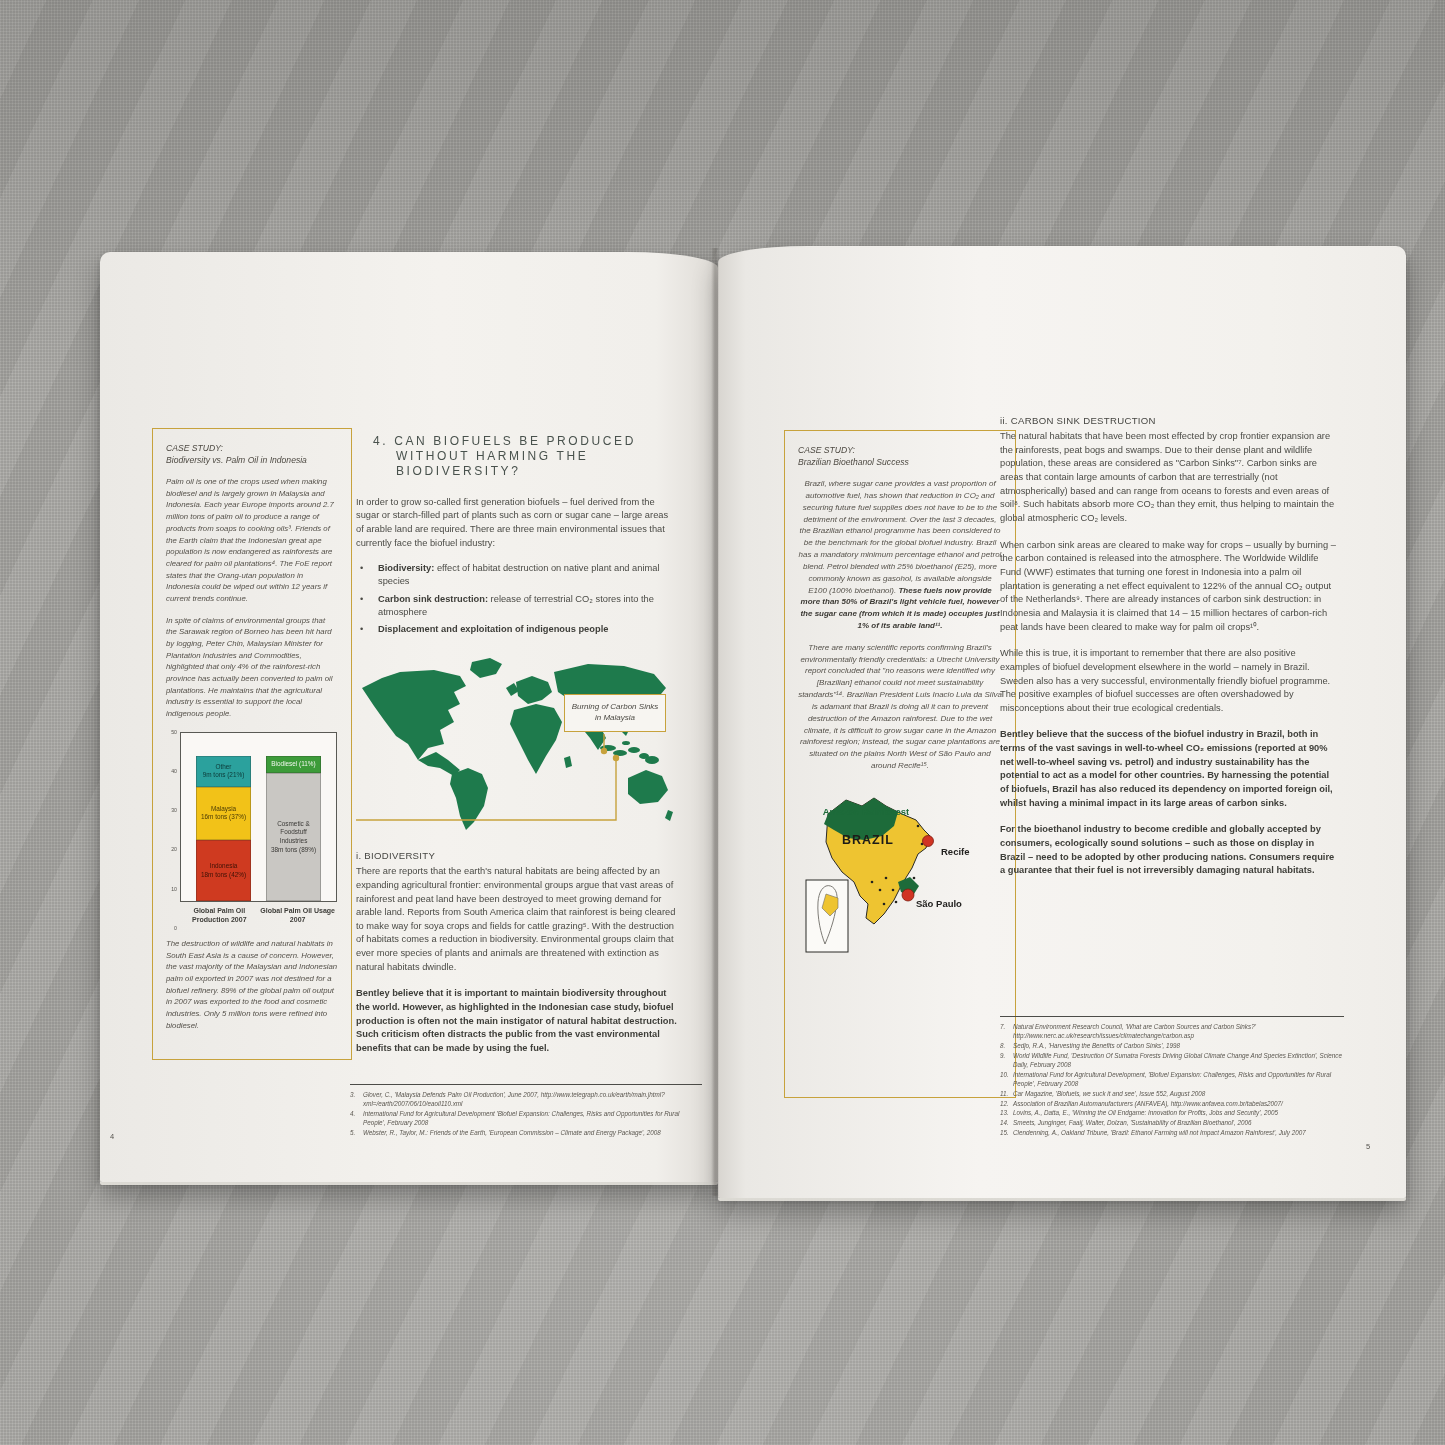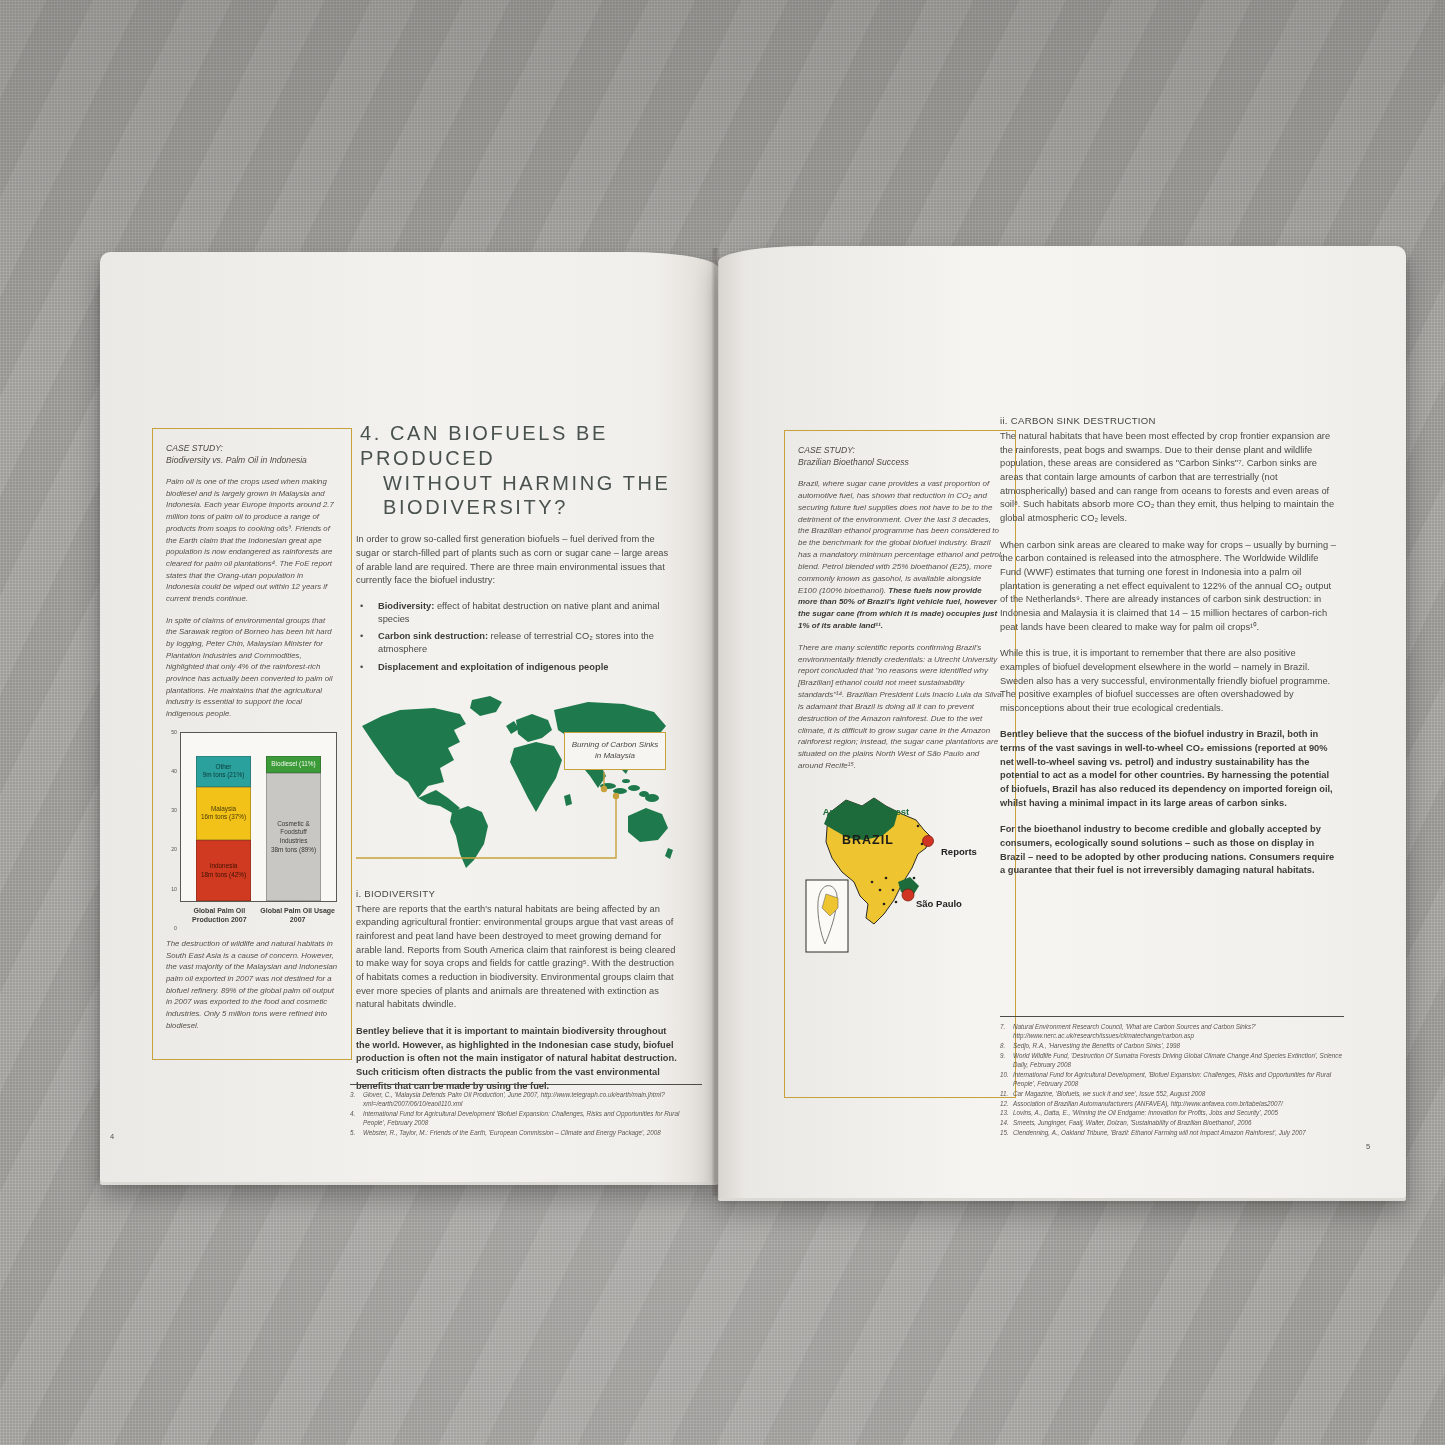--- a/index.html
+++ b/index.html
@@ -20,23 +20,23 @@
     border-radius:90px 10px 2px 2px / 16px 10px 2px 2px;
     background:linear-gradient(90deg,#d8d5d0 0%, #eae8e4 4%, #f6f4f1 38%, #f3f1ed 80%, #efede9 100%);}
   .spine{position:absolute;left:711px;top:248px;width:8px;height:948px;
     background:linear-gradient(90deg, rgba(0,0,0,0) 0%, rgba(60,55,50,0.25) 50%, rgba(0,0,0,0.05) 100%);}
   
   .cs-box{position:absolute;border:1.2px solid var(--gold);padding:13px 13px;box-sizing:border-box;overflow:hidden;
     font-style:italic;color:#55514a;}
   .cs-label{font-size:8.6px;line-height:1.4;color:#4e4a43;}
   .cs-box p{margin:10px 0 0 0;}
   .left .cs-box p{font-size:7.8px;line-height:1.5;}
-  .right .cs-box p{font-size:8px;line-height:1.48;}
+  .right .cs-box p{font-size:8px;line-height:1.48;text-align:center;}
   .cs-bold{font-weight:bold;color:#3c3a35;}
-  h1.doc{margin:4px;font-weight:500;font-size:20px;line-height:1.24;letter-spacing:2.6px;color:#49524d;}
+  h1.doc{margin:17px;font-weight:500;font-size:12px;line-height:1.24;letter-spacing:2.6px;color:#49524d;}
   h1.doc .hl{display:block;}
   h1.doc .ind{padding-left:23px;}
   .body-col{position:absolute;color:#4b4b46;}
   .body-col p{margin:13px 0 0 0;font-size:9.3px;line-height:1.47;}
   .body-col p.bold{font-weight:bold;color:#3e3e39;}
   h2.doc{margin:16px 0 0 0;font-weight:400;font-size:9.6px;letter-spacing:0.3px;color:#464642;}
   .bullets{margin:12px 0 0 0;padding:0;list-style:none;}
   .bullets li{position:relative;padding-left:22px;margin-top:4px;font-size:9.3px;line-height:1.42;}
   .bullets .dot{position:absolute;left:4px;top:0;}
   .bullets b{color:#3e3e39;}
@@ -230,21 +230,21 @@
               <circle cx="116" cy="92" r="1.3"></circle>
           </g>
           <circle cx="130" cy="55" r="5.5" fill="var(--marker-red)" stroke="#7e1d10" stroke-width="0.8"></circle>
           <circle cx="110" cy="109" r="6" fill="var(--marker-red)" stroke="#7e1d10" stroke-width="0.8"></circle>
           <rect x="8" y="94" width="42" height="72" fill="#fbfaf7" stroke="#2a2a26" stroke-width="1"></rect>
           <path d="M28,100 C34,98 40,104 39,114 C38,128 33,144 27,158 C23,148 19,132 20,116 C21,106 24,102 28,100 Z" fill="none" stroke="#6f6d68" stroke-width="0.9"></path>
           <path d="M28,108 l12,4 0,10 -8,8 -8,-8 Z" fill="var(--brazil-yellow)" stroke="#6f6d68" stroke-width="0.6"></path>
         </svg>
         <div class="bz-label bz-amazon">Amazon Rainforest</div>
         <div class="bz-label bz-country">BRAZIL</div>
-        <div class="bz-label bz-city bz-recife">Reports</div>
+        <div class="bz-label bz-city bz-recife">Recife</div>
         <div class="bz-label bz-city bz-sp">São Paulo</div>
       </div>
     </div>
 
     <div class="body-col" style="left:282px;top:169px;width:336px;">
       <h2 class="doc" style="margin-top:0;">ii. CARBON SINK DESTRUCTION</h2>
       <p style="margin-top:4px;">The natural habitats that have been most effected by crop frontier expansion are the rainforests, peat bogs and swamps. Due to their dense plant and wildlife population, these areas are considered as "Carbon Sinks"⁷. Carbon sinks are areas that contain large amounts of carbon that are terrestrially (not atmospherically) based and can range from oceans to forests and even areas of soil⁸. Such habitats absorb more CO₂ than they emit, thus helping to maintain the global atmospheric CO₂ levels.</p>
       <p>When carbon sink areas are cleared to make way for crops – usually by burning – the carbon contained is released into the atmosphere. The Worldwide Wildlife Fund (WWF) estimates that turning one forest in Indonesia into a palm oil plantation is generating a net effect equivalent to 122% of the annual CO₂ output of the Netherlands⁹. There are already instances of carbon sink destruction: in Indonesia and Malaysia it is claimed that 14 – 15 million hectares of carbon-rich peat lands have been cleared to make way for palm oil crops¹⁰.</p>
       <p>While this is true, it is important to remember that there are also positive examples of biofuel development elsewhere in the world – namely in Brazil. Sweden also has a very successful, environmentally friendly biofuel programme. The positive examples of biofuel successes are often overshadowed by misconceptions about their true ecological credentials.</p>
       <p class="bold">Bentley believe that the success of the biofuel industry in Brazil, both in terms of the vast savings in well-to-wheel CO₂ emissions (reported at 90% net well-to-wheel saving vs. petrol) and industry sustainability has the potential to act as a model for other countries. By harnessing the potential of biofuels, Brazil has also reduced its dependency on imported foreign oil, whilst having a minimal impact in its large areas of carbon sinks.</p>

